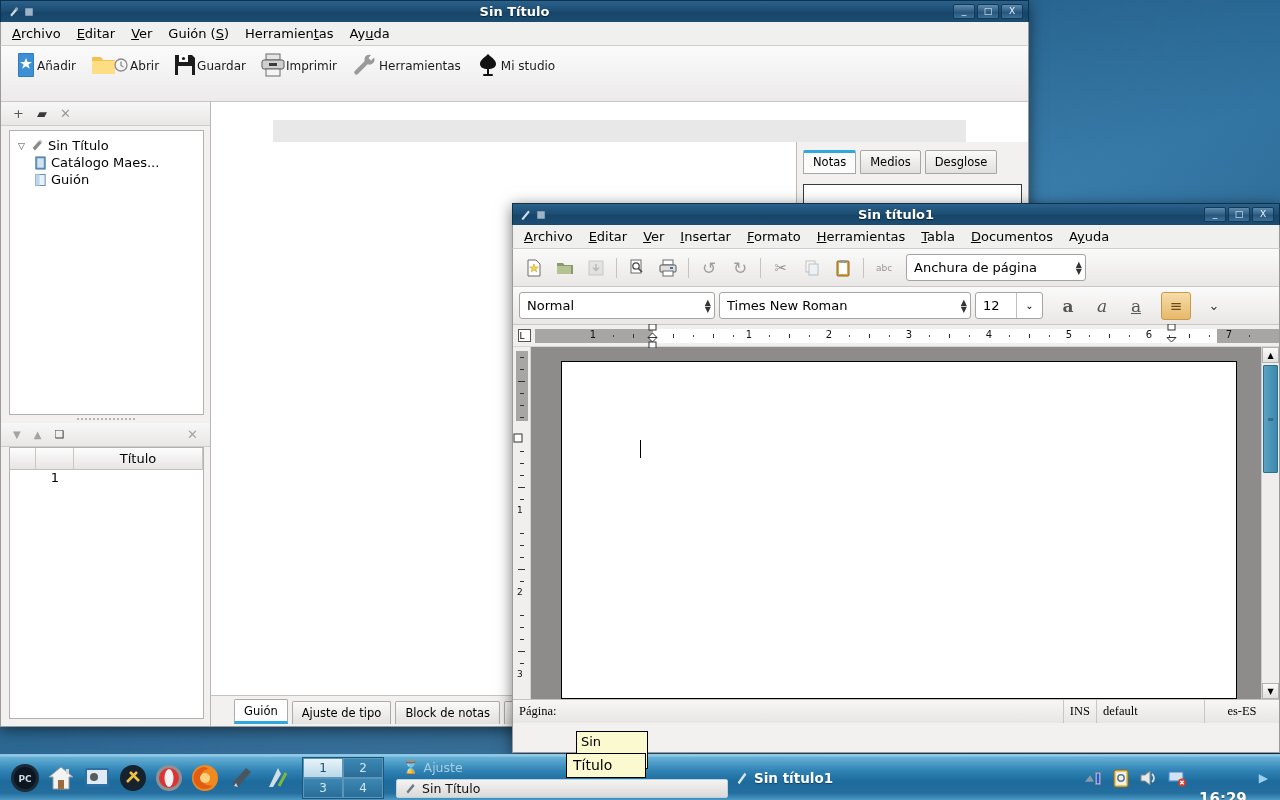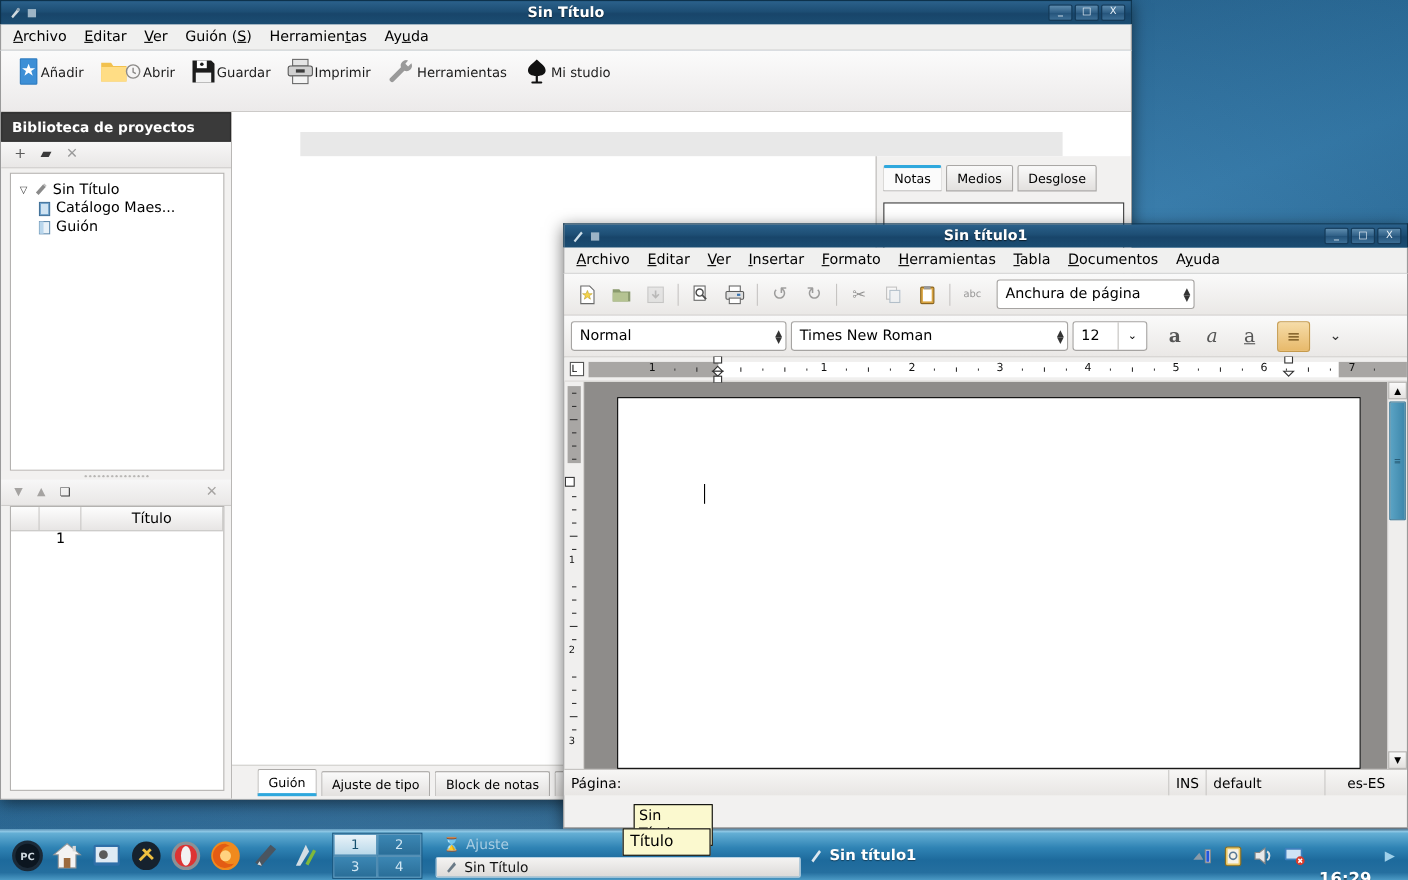--- a/index.html
+++ b/index.html
@@ -179,21 +179,21 @@
   .w-page{ background:#fff; border:1px solid #000; margin:14px auto 0 auto; flex:1; position:relative; }
   .caret{ position:absolute; width:1px; height:18px; background:#000; }
   .w-scroll{ width:18px; background:#efeeed; border-left:1px solid #cfcdcb; position:relative;}
   .w-scroll .arrow{ height:16px; display:flex;align-items:center;justify-content:center;
      background:linear-gradient(to bottom,#fafafa,#e2e0de); border:1px solid #b4b2b0; font-size:8px;}
   .w-scroll .thumb{ position:absolute; left:1px; right:1px; top:18px; height:108px;
      background:linear-gradient(to right,#5ba3c4,#3d87ab); border:1px solid #2d6e8e; border-radius:1px;
      display:flex;align-items:center;justify-content:center; color:#1d4a61; font-size:8px;}
   .w-status{
     height:24px; background:linear-gradient(to bottom,#f7f6f5,#e8e6e4);
-    border-top:1px solid #c5c3c1; display:flex; align-items:center; font-size:12.5px;
+    border-top:1px solid #c5c3c1; display:flex; align-items:center; font-size:12.5px;font-family:Liberation Serif, serif;
   }
   .w-status .cell{ padding:0 6px; height:100%; display:flex; align-items:center; border-right:1px solid #c9c7c5;}
   .w-status .grow{ flex:1; }
 
   
   .tooltip{
     position:absolute; background:#fbf9cf; border:1px solid #000; font-size:13px;
     padding:1px 4px; line-height:17px; z-index:60; color:#000;
   }
 
@@ -378,21 +378,20 @@
         </div>
       <div class="combo" style="min-width:62px;margin-left:10px">
         <span>100%</span>
         <span class="spin">▲<br>▼</span>
       </div>
     </div>
 
     <div class="celtx-main">
 
       <div class="left-col">
-        <div class="panel-head">Biblioteca de proyectos</div>
         <div class="panel-tools">
           <span>+</span>
           <span style="color:#3a3a3a">▰</span>
           <span style="color:#9a9a9a">✕</span>
         </div>
         <div class="tree">
           <div class="row">
             <span class="tw">▽</span>
             <svg width="13" height="13" viewBox="0 0 16 16">
                 <path d="M2 11 L10 2 L13 5 L5 14 Z" fill="#8a8a8a"></path>

